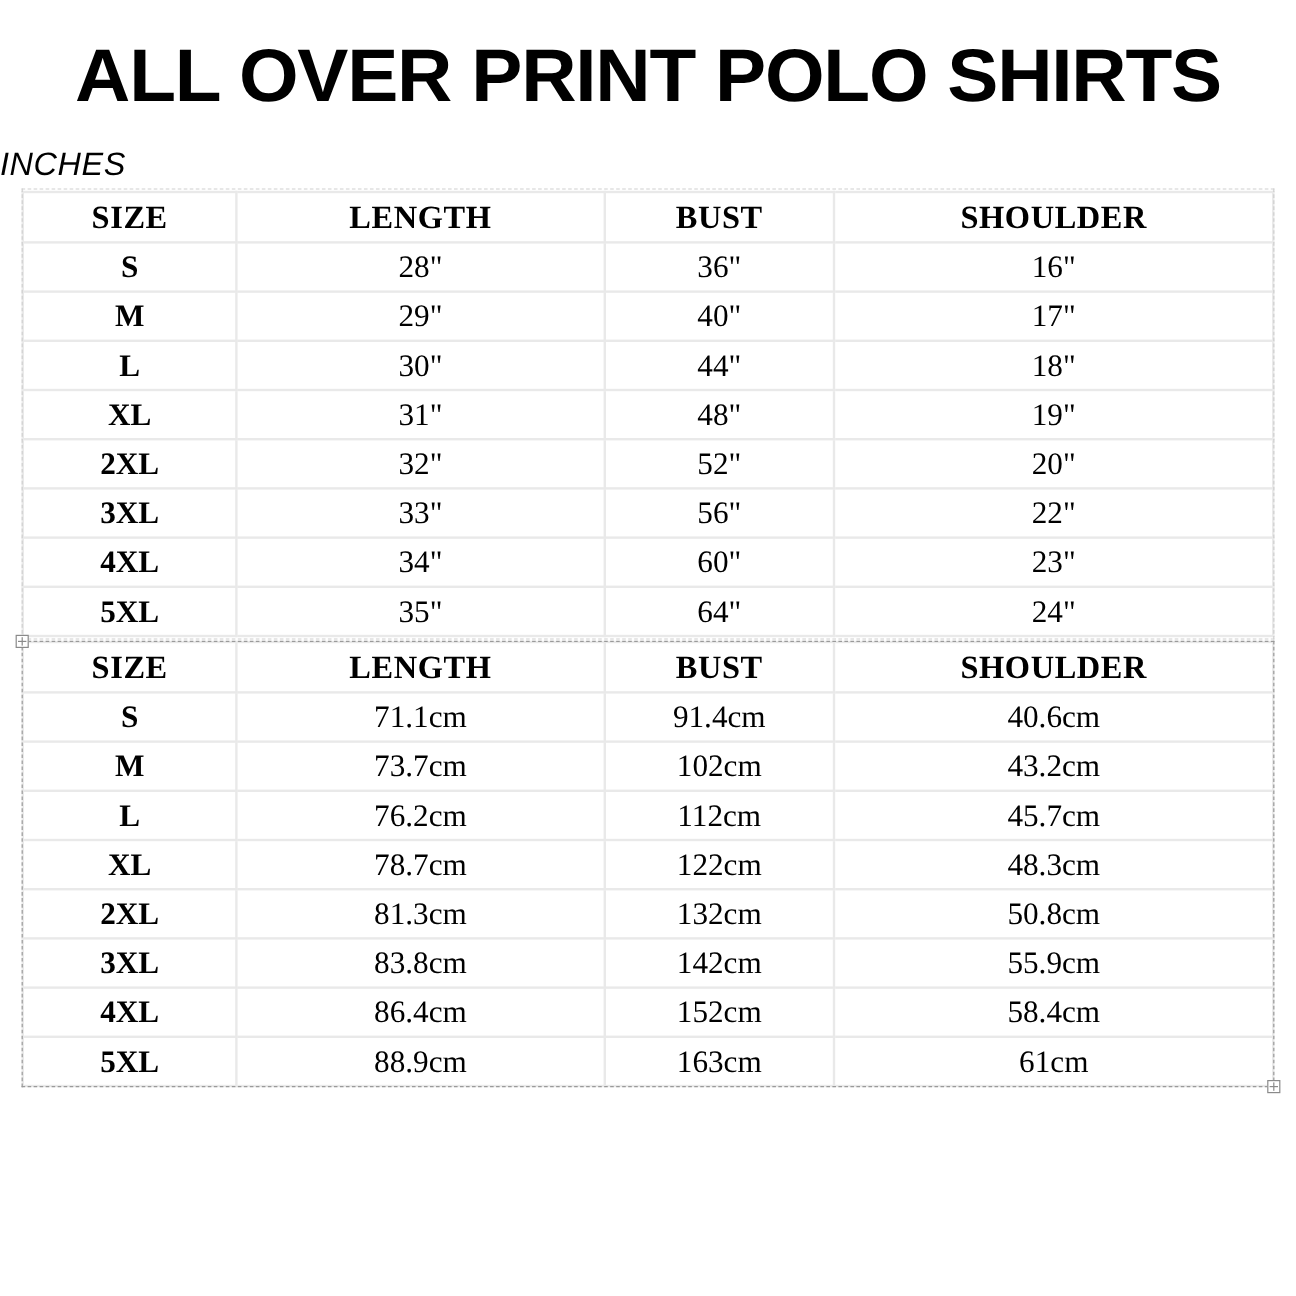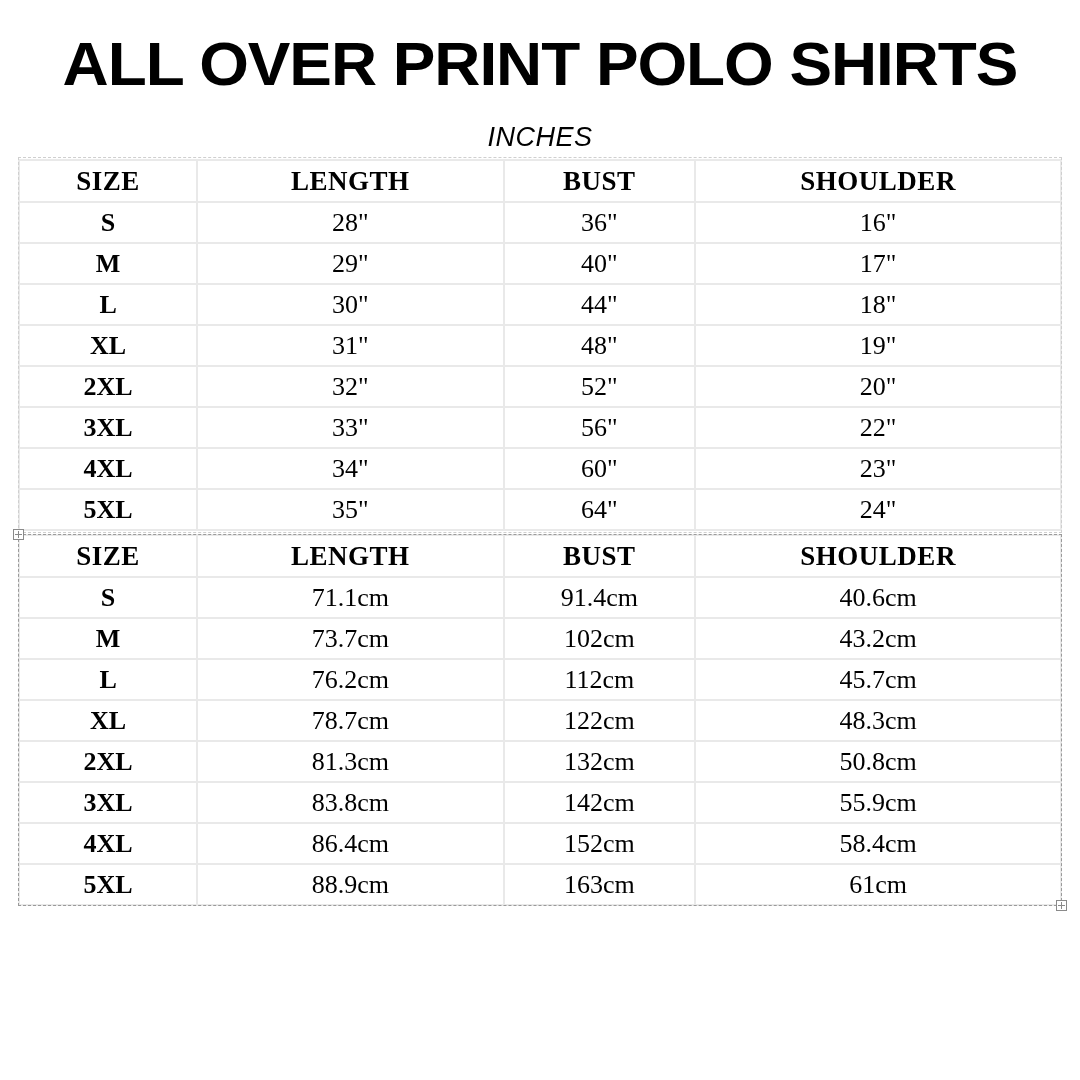--- a/index.html
+++ b/index.html
@@ -33,21 +33,20 @@
     padding-top: 33px;
     white-space: nowrap;
     transform: scaleX(1.03);
   }
 
   .unit-label {
     font-family: "Liberation Sans", sans-serif;
     font-style: italic;
     font-weight: normal;
     font-size: 27px;
-    text-align: center;
     letter-spacing: 0.5px;
   }
 
   .unit-label.inches {
     margin-top: 27px;
     margin-bottom: 6px;
   }
 
   .table-wrap {
     width: 1044px;

